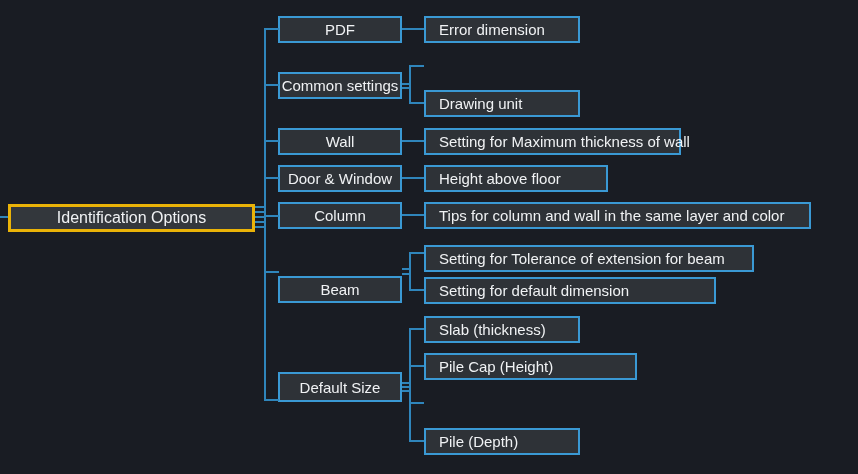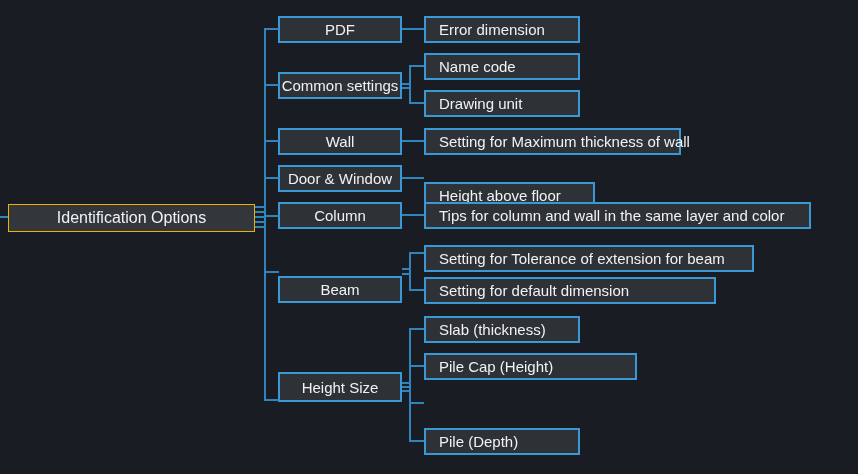--- a/index.html
+++ b/index.html
@@ -9,47 +9,46 @@
     font-family:"Liberation Sans", sans-serif;
   }
   .node{
     position:absolute;box-sizing:border-box;height:27px;
     background:#2e3237;border:2px solid #3a99d4;color:#f0f2f4;
     display:flex;align-items:center;font-size:15px;line-height:1;
     white-space:nowrap;
   }
   .root{
     left:8px;top:204px;width:247px;height:28px;
-    border:1px solid #eab308;background:#33373c;
+    border:3px solid #eab308;background:#33373c;
     justify-content:center;font-size:16px;
   }
   .l1{left:278px;width:124px;justify-content:center;}
   .l2{left:424px;padding-left:13px;}
   .line{position:absolute;background:#2f85bb;}
 </style>
 </head>
 <body>
 
 <div class="canvas">
 
   <div class="node root">Identification Options</div>
 
   <div class="node l1" style="top:16px">PDF</div>
   <div class="node l1" style="top:72px">Common settings</div>
   <div class="node l1" style="top:128px">Wall</div>
   <div class="node l1" style="top:165px">Door &amp; Window</div>
   <div class="node l1" style="top:202px">Column</div>
   <div class="node l1" style="top:276px">Beam</div>
-  <div class="node l1" style="top:372px;height:30px">Height Size</div>
+  <div class="node l1" style="top:372px;height:30px">Default Size</div>
 
   <div class="node l2" style="top:16px;width:156px">Error dimension</div>
-  <div class="node l2" style="top:53px;width:156px">Name code</div>
   <div class="node l2" style="top:90px;width:156px">Drawing unit</div>
   <div class="node l2" style="top:128px;width:257px">Setting for Maximum thickness of wall</div>
-  <div class="node l2" style="top:182px;width:171px">Height above floor</div>
+  <div class="node l2" style="top:165px;width:184px">Height above floor</div>
   <div class="node l2" style="top:202px;width:387px">Tips for column and wall in the same layer and color</div>
   <div class="node l2" style="top:245px;width:330px">Setting for Tolerance of extension for beam</div>
   <div class="node l2" style="top:277px;width:292px">Setting for default dimension</div>
   <div class="node l2" style="top:316px;width:156px">Slab (thickness)</div>
   <div class="node l2" style="top:353px;width:213px">Pile Cap (Height)</div>
   <div class="node l2" style="top:428px;width:156px">Pile (Depth)</div>
 
   <div id="lines">
       <div class="line" style="left: 0px; top: 216px; width: 8px; height: 2px; background: rgb(47, 133, 187);"></div>
       <div class="line" style="left: 255px; top: 206px; width: 10px; height: 2px; background: rgb(47, 133, 187);"></div>

